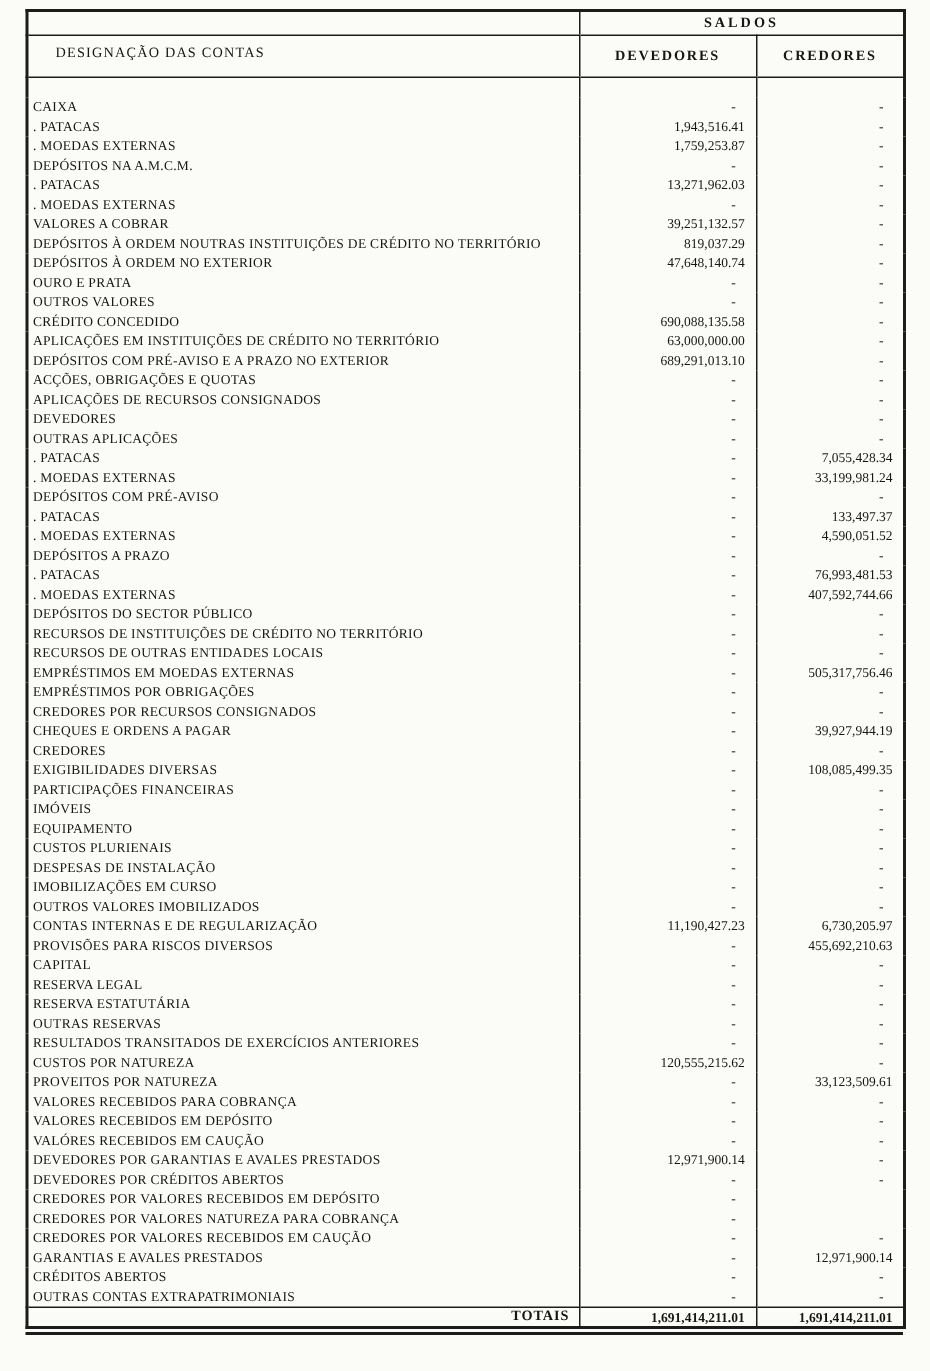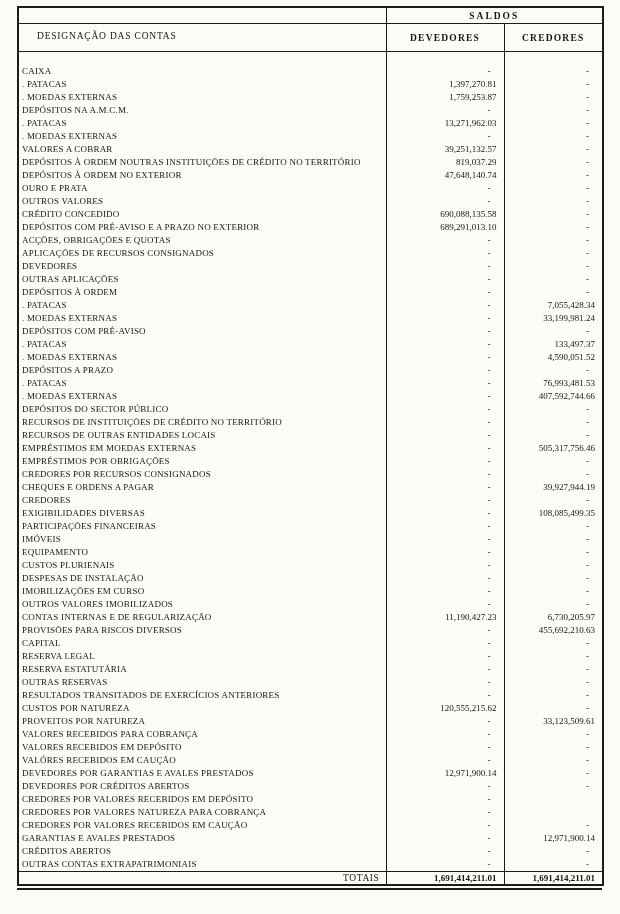--- a/index.html
+++ b/index.html
@@ -68,21 +68,21 @@
   tr.spacer td { height: 12px; }
   td.label { padding-left: 3px; letter-spacing: 0.2px; }
   td.num   { text-align: right; padding-right: 7px; }
   td.num.dash { padding-right: 13px; }
 
   
   tfoot tr { height: 12px; }
   tfoot td { border-top: 1px solid #1c1c1c; line-height: 12px; vertical-align: middle; }
   .t-label {
     text-align: right;
-    font-weight: normal;
+    font-weight: bold;
     padding-right: 6px;
     font-size: 9.5px;
     letter-spacing: 0.6px;
   }
   .t-num { text-align: right; padding-right: 7px; font-weight: 600; margin-top: 32px; }
 
   .bottom-rule {
     height: 2px;
     background: #1c1c1c;
     margin-top: 2px;
@@ -116,21 +116,21 @@
         <td class="vline"></td>
         <td class="vline"></td>
       </tr>
     <tr>
     <td class="label">CAIXA</td>
     <td class="num vline dash">-</td>
     <td class="num vline dash">-</td>
   </tr>
         <tr>
     <td class="label">. PATACAS</td>
-    <td class="num vline">1,397,270.81</td>
+    <td class="num vline">1,943,516.41</td>
     <td class="num vline dash">-</td>
   </tr>
         <tr>
     <td class="label">. MOEDAS EXTERNAS</td>
     <td class="num vline">1,759,253.87</td>
     <td class="num vline dash">-</td>
   </tr>
         <tr>
     <td class="label">DEPÓSITOS NA A.M.C.M.</td>
     <td class="num vline dash">-</td>
@@ -170,20 +170,25 @@
     <td class="label">OUTROS VALORES</td>
     <td class="num vline dash">-</td>
     <td class="num vline dash">-</td>
   </tr>
         <tr>
     <td class="label">CRÉDITO CONCEDIDO</td>
     <td class="num vline">690,088,135.58</td>
     <td class="num vline dash">-</td>
   </tr>
         <tr>
+    <td class="label">APLICAÇÕES EM INSTITUIÇÕES DE CRÉDITO NO TERRITÓRIO</td>
+    <td class="num vline">63,000,000.00</td>
+    <td class="num vline dash">-</td>
+  </tr>
+        <tr>
     <td class="label">DEPÓSITOS COM PRÉ-AVISO E A PRAZO NO EXTERIOR</td>
     <td class="num vline">689,291,013.10</td>
     <td class="num vline dash">-</td>
   </tr>
         <tr>
     <td class="label">ACÇÕES, OBRIGAÇÕES E QUOTAS</td>
     <td class="num vline dash">-</td>
     <td class="num vline dash">-</td>
   </tr>
         <tr>
@@ -191,25 +196,20 @@
     <td class="num vline dash">-</td>
     <td class="num vline dash">-</td>
   </tr>
         <tr>
     <td class="label">DEVEDORES</td>
     <td class="num vline dash">-</td>
     <td class="num vline dash">-</td>
   </tr>
         <tr>
     <td class="label">OUTRAS APLICAÇÕES</td>
-    <td class="num vline dash">-</td>
-    <td class="num vline dash">-</td>
-  </tr>
-        <tr>
-    <td class="label">DEPÓSITOS À ORDEM</td>
     <td class="num vline dash">-</td>
     <td class="num vline dash">-</td>
   </tr>
         <tr>
     <td class="label">. PATACAS</td>
     <td class="num vline dash">-</td>
     <td class="num vline">7,055,428.34</td>
   </tr>
         <tr>
     <td class="label">. MOEDAS EXTERNAS</td>

